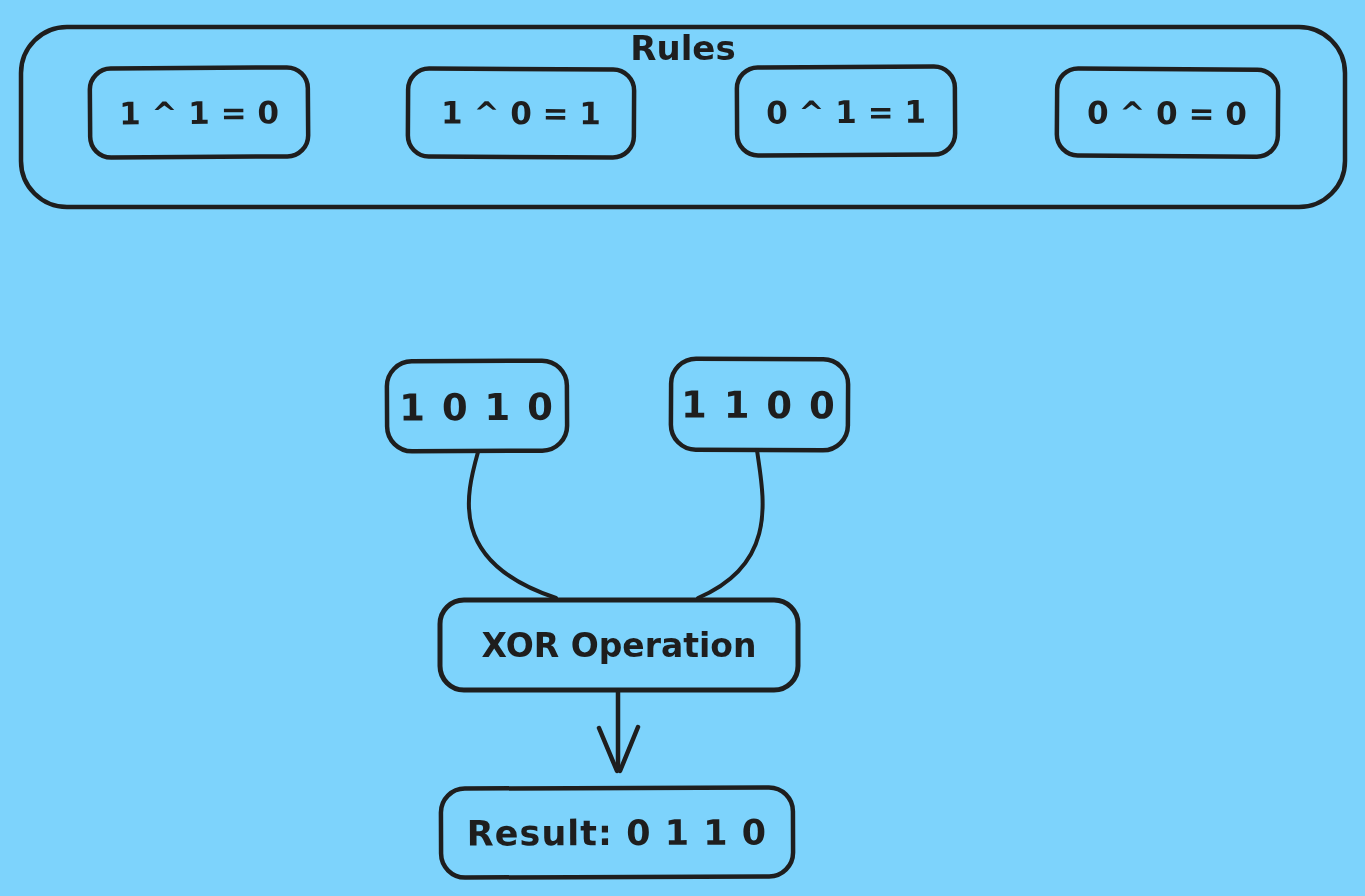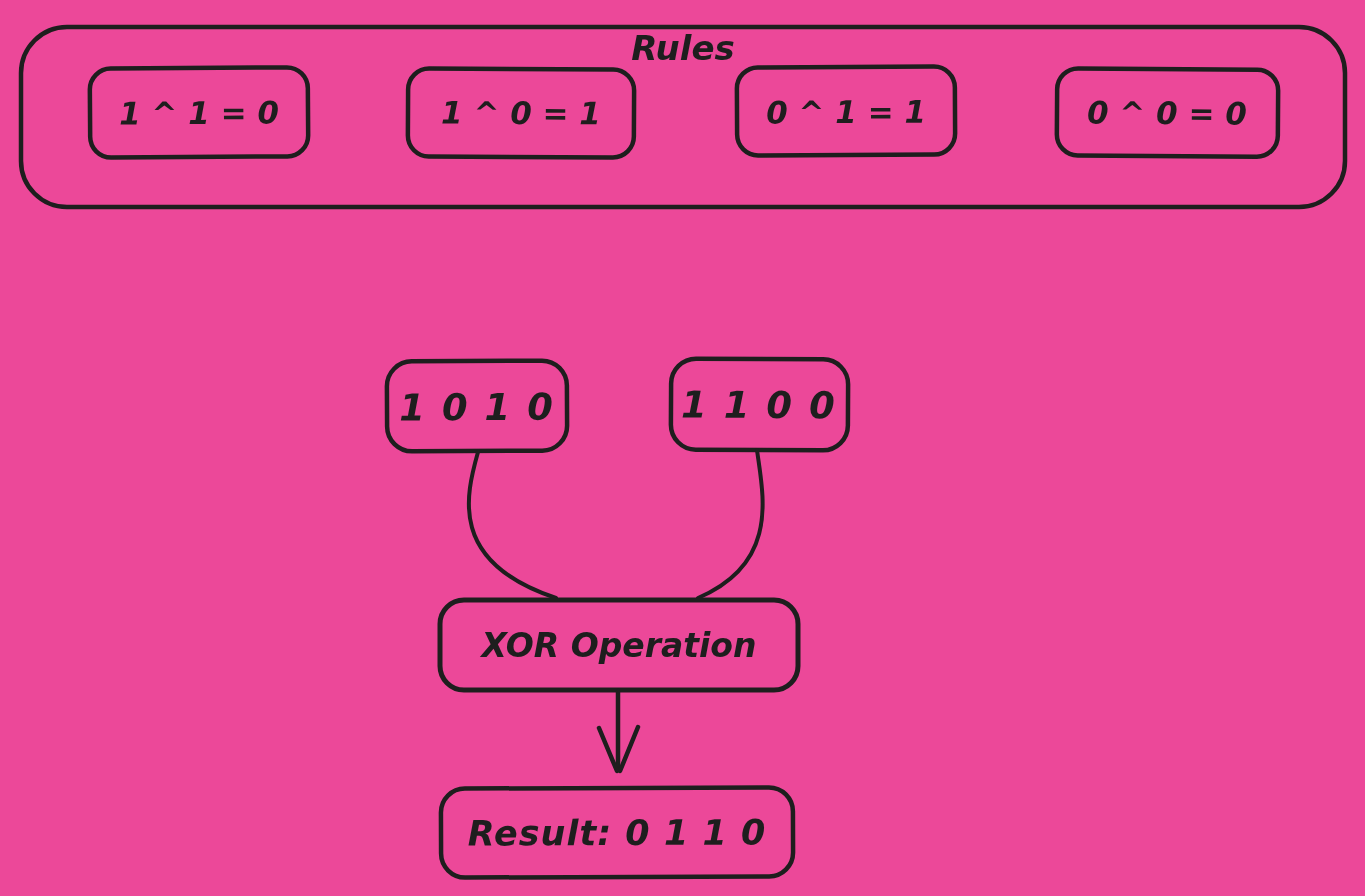--- a/index.html
+++ b/index.html
@@ -7,22 +7,21 @@
     padding: 0;
     background: #ffffff;
     width: 1365px;
     height: 896px;
     overflow: hidden;
   }
   .stage {
     position: relative;
     width: 1365px;
     height: 896px;
-    background: #ec4899;
-    font-style: italic;
+    background: #7dd3fc;
   }
   svg {
     display: block;
     font-family: "DejaVu Sans", "Liberation Sans", sans-serif;
   }
   .sketch-stroke {
     fill: none;
     stroke-linecap: round;
     stroke-linejoin: round;
   }

